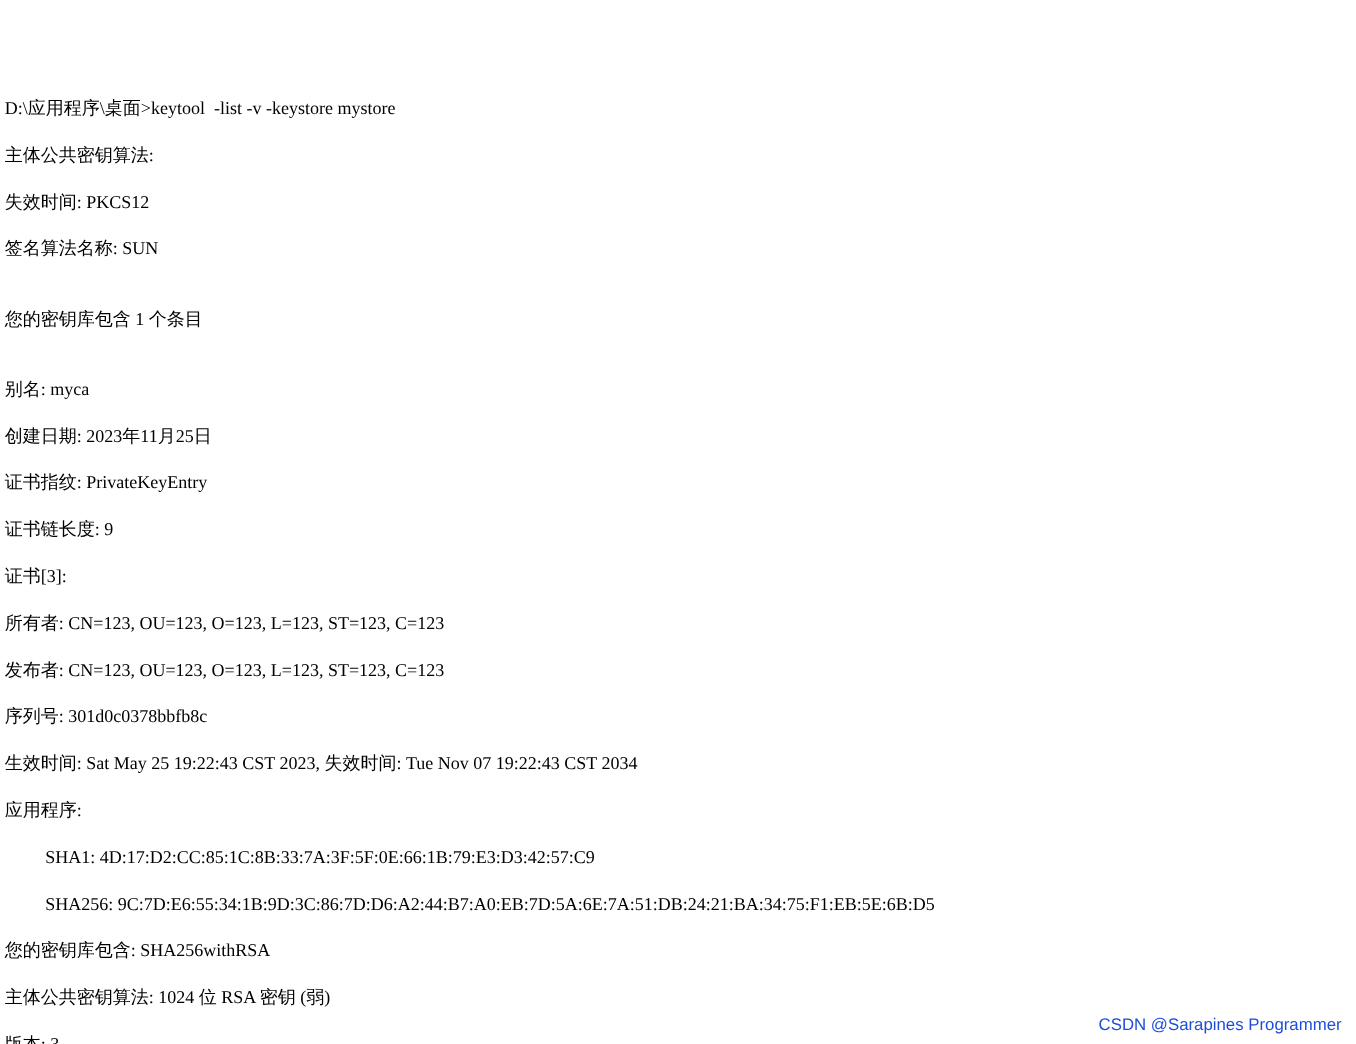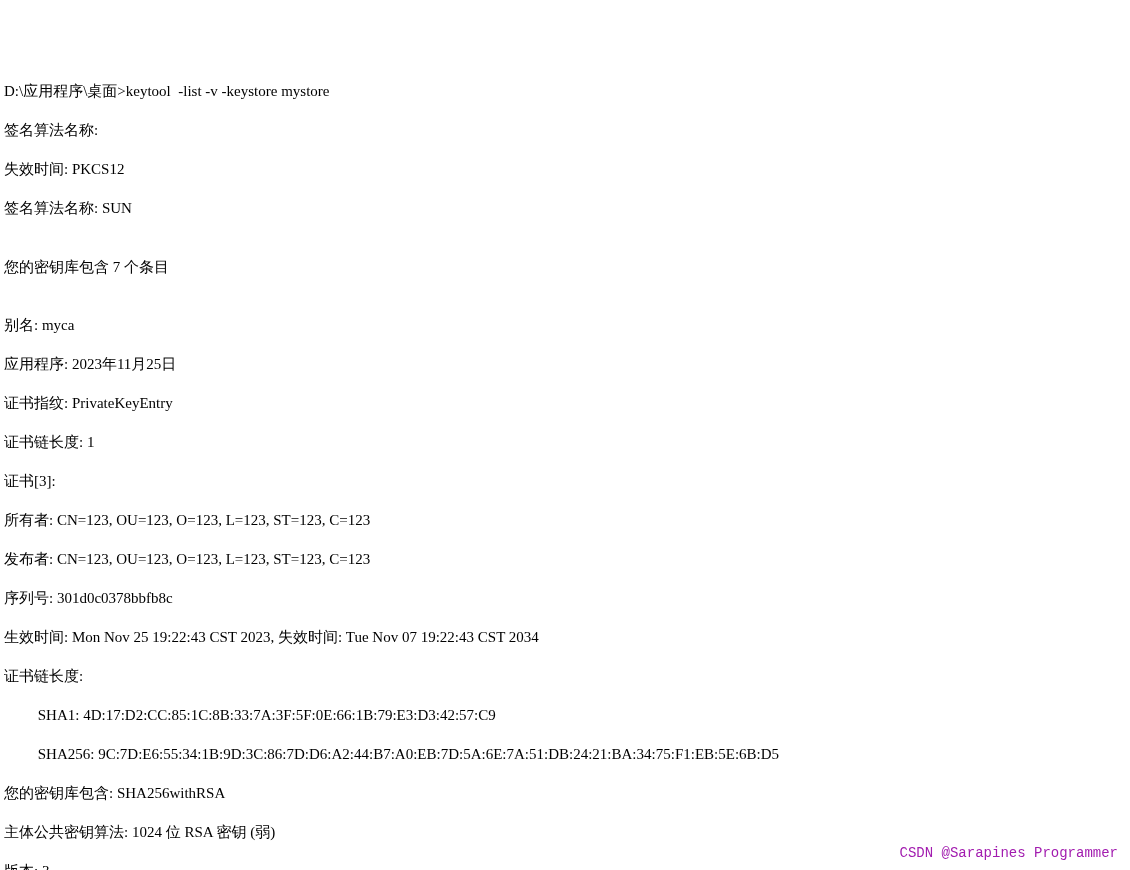--- a/index.html
+++ b/index.html
@@ -21,49 +21,49 @@
       overflow: hidden;
     }
     .line {
       white-space: pre;
       font-family: Liberation Serif, serif;
     }
     .watermark {
       position: absolute;
       bottom: 8px;
       right: 12px;
-      color: #a21caf;
-      font-family: Liberation Mono, monospace;
+      color: #1d4ed8;
+      font-family: Liberation Sans, sans-serif;
       font-size: 14px;
       font-weight: 400;
       white-space: nowrap;
     }
   </style>
 </head>
 <body>
 
 
 
 <div class="line">D:\应用程序\桌面&gt;keytool  -list -v -keystore mystore</div>
-<div class="line">签名算法名称:</div>
+<div class="line">主体公共密钥算法:</div>
 <div class="line">失效时间: PKCS12</div>
 <div class="line">签名算法名称: SUN</div>
 <div class="line"></div>
-<div class="line">您的密钥库包含 7 个条目</div>
+<div class="line">您的密钥库包含 1 个条目</div>
 <div class="line"></div>
 <div class="line">别名: myca</div>
-<div class="line">应用程序: 2023年11月25日</div>
+<div class="line">创建日期: 2023年11月25日</div>
 <div class="line">证书指纹: PrivateKeyEntry</div>
-<div class="line">证书链长度: 1</div>
+<div class="line">证书链长度: 9</div>
 <div class="line">证书[3]:</div>
 <div class="line">所有者: CN=123, OU=123, O=123, L=123, ST=123, C=123</div>
 <div class="line">发布者: CN=123, OU=123, O=123, L=123, ST=123, C=123</div>
 <div class="line">序列号: 301d0c0378bbfb8c</div>
-<div class="line">生效时间: Mon Nov 25 19:22:43 CST 2023, 失效时间: Tue Nov 07 19:22:43 CST 2034</div>
-<div class="line">证书链长度:</div>
+<div class="line">生效时间: Sat May 25 19:22:43 CST 2023, 失效时间: Tue Nov 07 19:22:43 CST 2034</div>
+<div class="line">应用程序:</div>
 <div class="line">         SHA1: 4D:17:D2:CC:85:1C:8B:33:7A:3F:5F:0E:66:1B:79:E3:D3:42:57:C9</div>
 <div class="line">         SHA256: 9C:7D:E6:55:34:1B:9D:3C:86:7D:D6:A2:44:B7:A0:EB:7D:5A:6E:7A:51:DB:24:21:BA:34:75:F1:EB:5E:6B:D5</div>
 <div class="line">您的密钥库包含: SHA256withRSA</div>
 <div class="line">主体公共密钥算法: 1024 位 RSA 密钥 (弱)</div>
 <div class="line">版本: 3</div>
 <div class="line"></div>
 
 <div class="line"></div>
 
 

